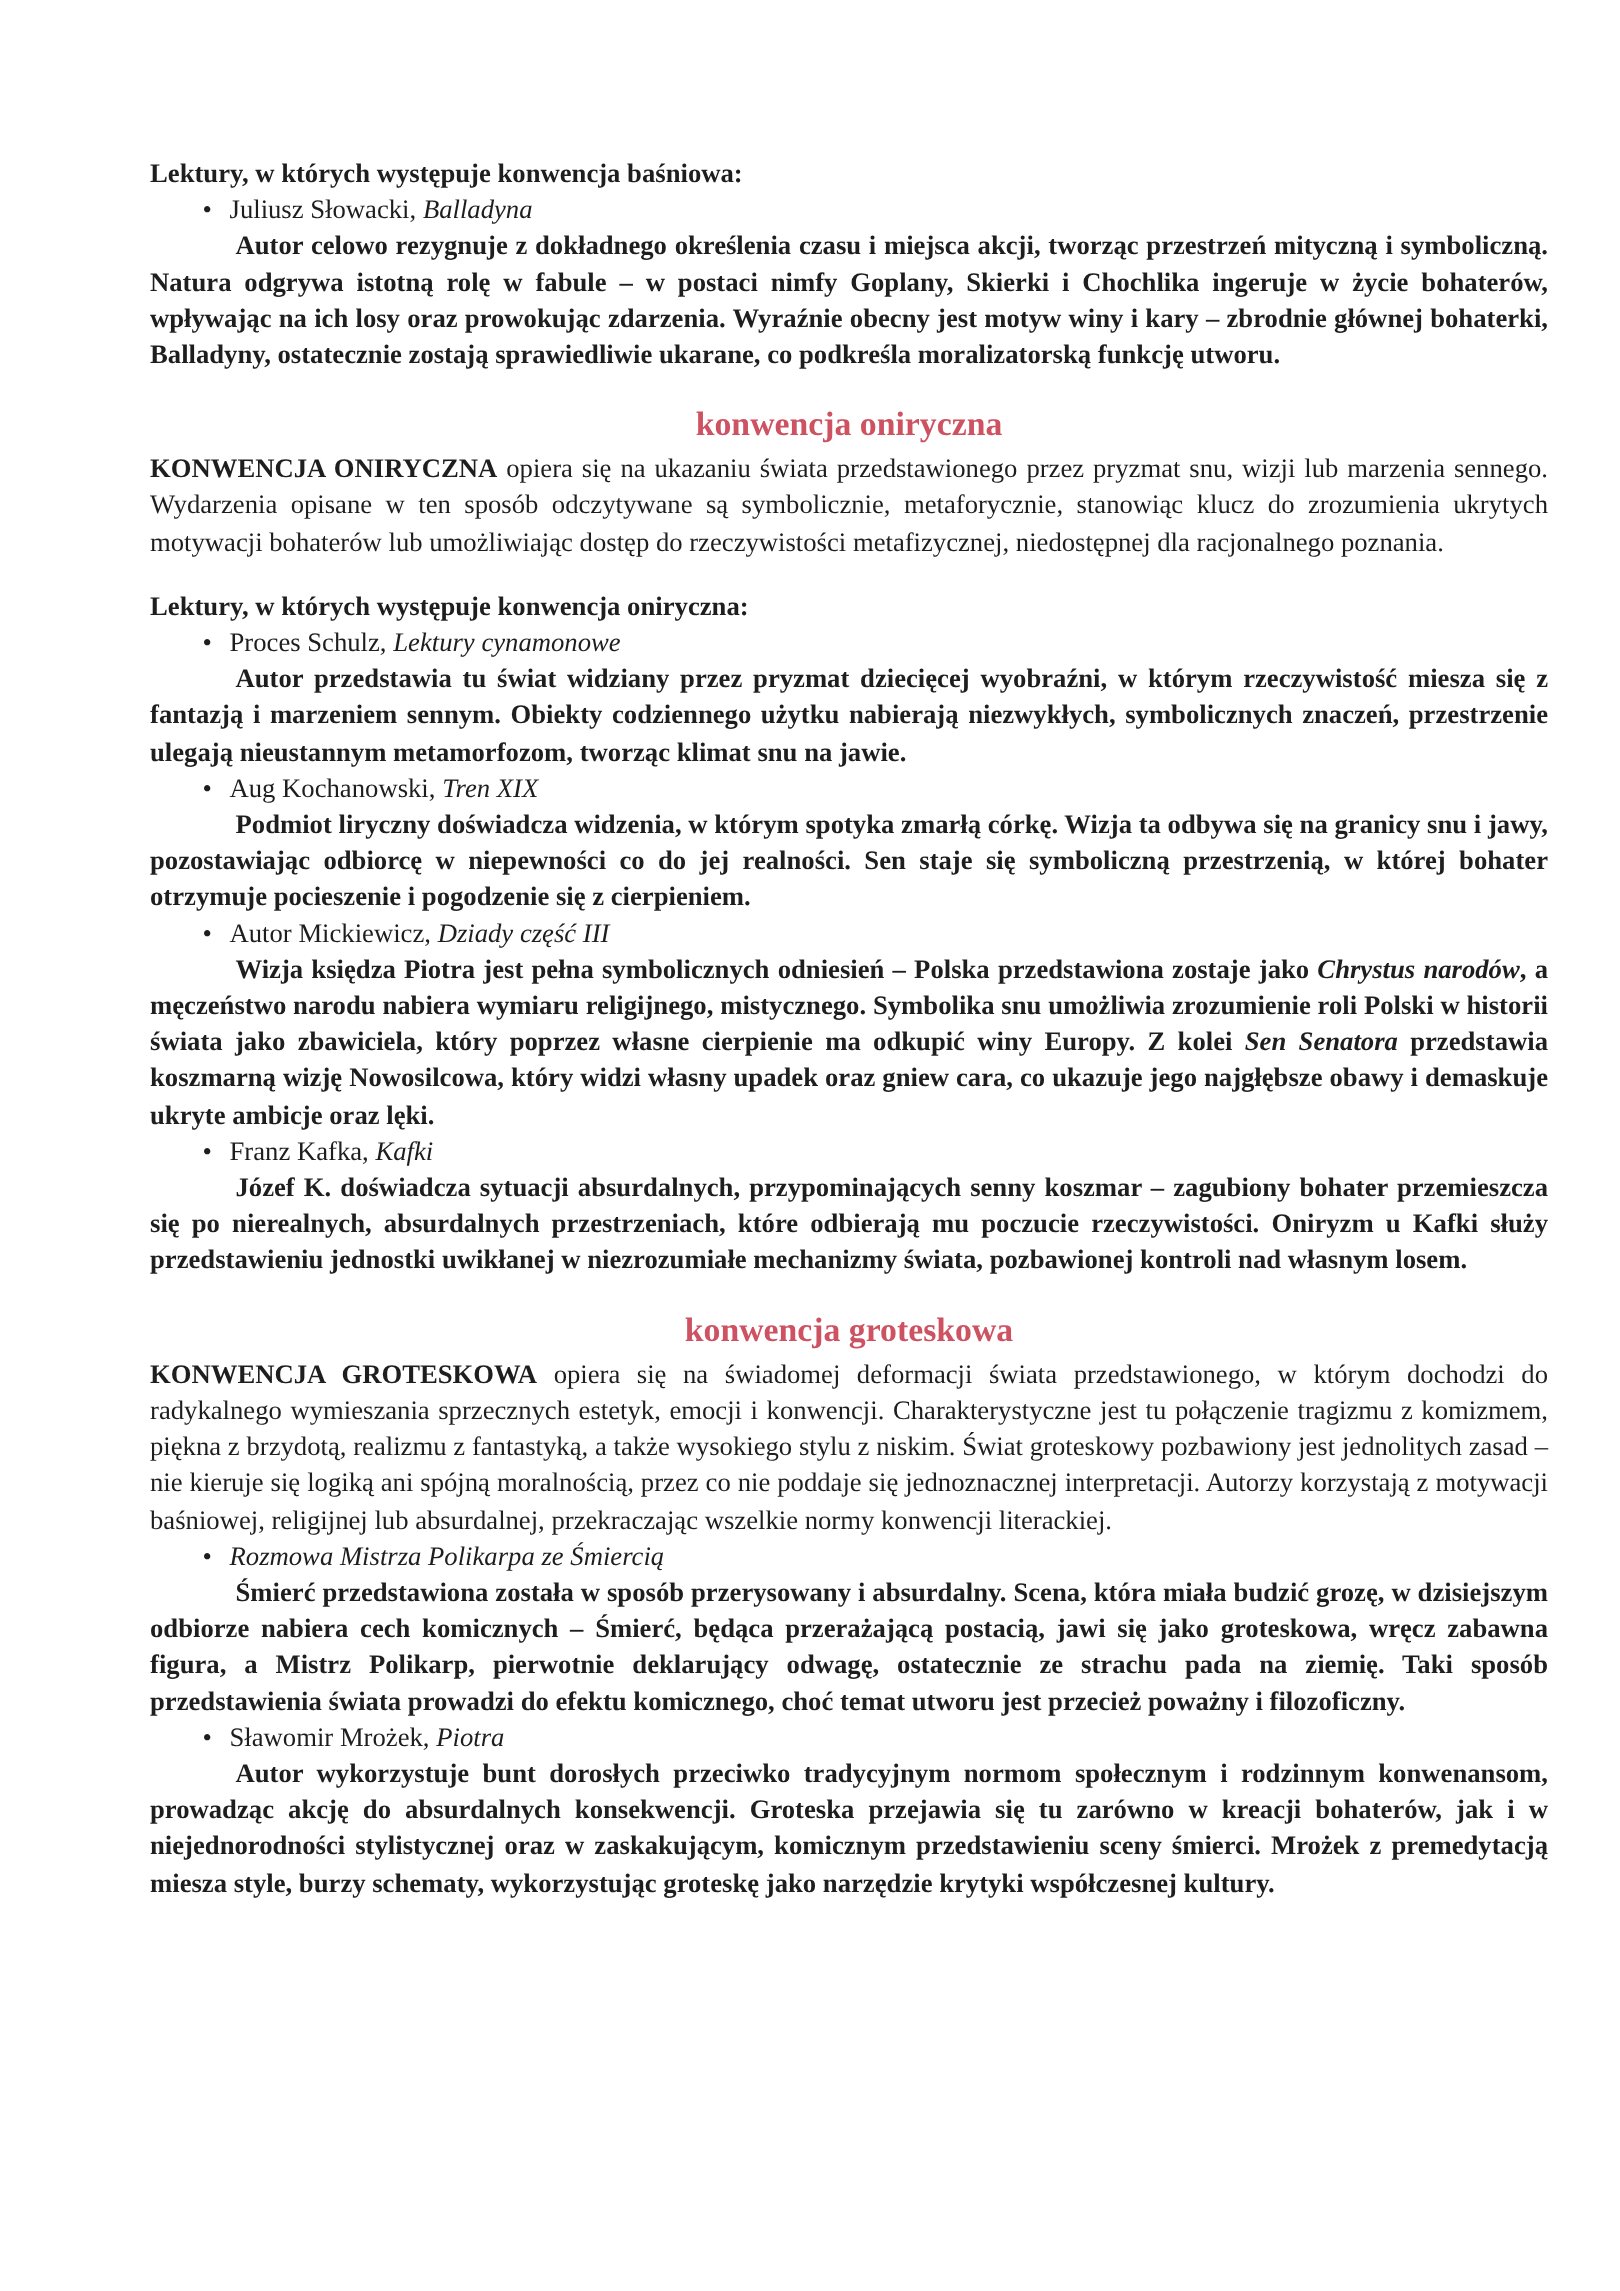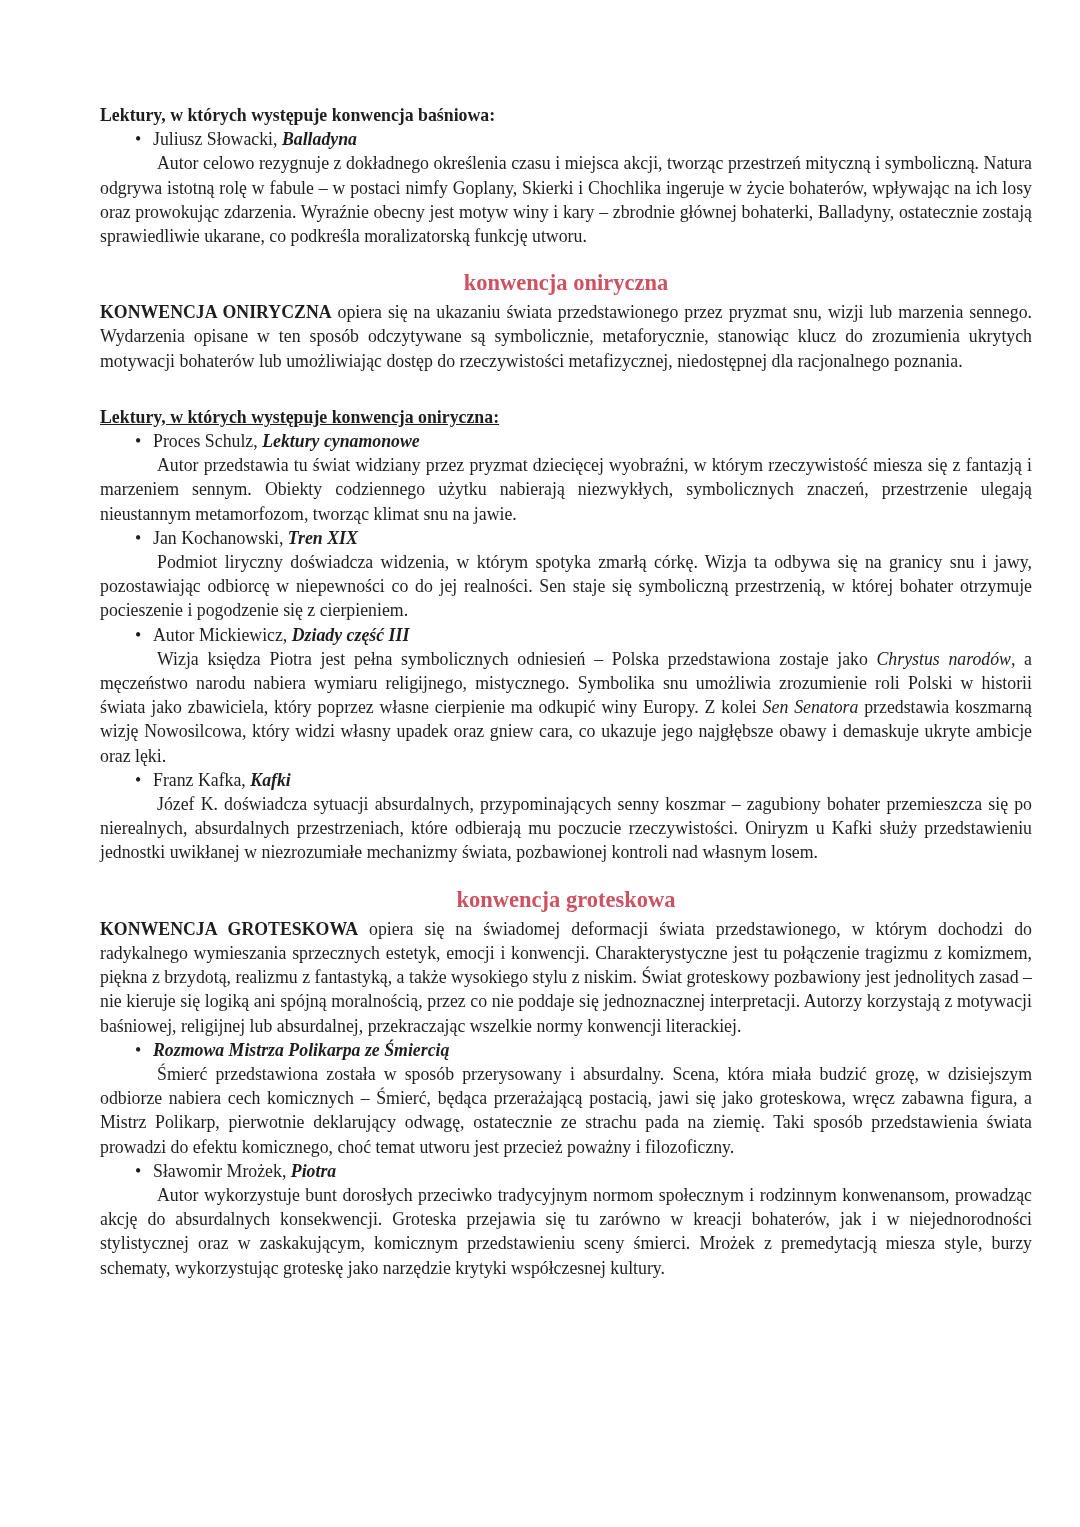--- a/index.html
+++ b/index.html
@@ -11,35 +11,35 @@
     padding: 103px 48px 0 100px;
     background: #ffffff;
     color: #1e1e1e;
     font-family: "Liberation Serif", "DejaVu Serif", serif;
     font-size: 17.8px;
     line-height: 24.2px;
     text-align: justify;
     overflow: hidden;
   }
   p { margin: 0; }
-  .para { text-indent: 57px; }
+  .para { text-indent: 57px; font-weight: bold; }
   .lektury-heading { font-weight: bold; }
-  .gap-above { margin-top: 32px; text-decoration: underline; }
+  .gap-above { margin-top: 19px; }
   .section-heading {
     text-align: center;
     color: var(--accent, #cd5262);
     font-weight: bold;
     font-size: 22.5px;
     line-height: 28px;
     margin: 21px 0 3px 0;
   }
   .bullet-line { position: relative; padding-left: 53px; }
   .bullet-dot { position: absolute; left: 35px; top: 0; font-weight: normal; }
   .author { font-weight: normal; }
-  .book-title { font-weight: bold; font-style: italic; margin-top: 15px; }
+  .book-title { font-weight: normal; font-style: italic; margin-top: 15px; }
   .term { font-weight: bold; }
   .em-inline { font-style: italic; }
 </style>
 </head>
 <body>
 
 <div class="page">
 
   <section>
     <p class="lektury-heading">Lektury, w których występuje konwencja baśniowa:</p>
@@ -53,21 +53,21 @@
     <p class="def-para"><b class="term">KONWENCJA ONIRYCZNA</b><span> opiera się na ukazaniu świata przedstawionego przez pryzmat snu, wizji lub marzenia sennego. Wydarzenia opisane w ten sposób odczytywane są symbolicznie, metaforycznie, stanowiąc klucz do zrozumienia ukrytych motywacji bohaterów lub umożliwiając dostęp do rzeczywistości metafizycznej, niedostępnej dla racjonalnego poznania.</span></p>
   </section>
 
   <section>
     <p class="lektury-heading gap-above">Lektury, w których występuje konwencja oniryczna:</p>
 
     <p class="bullet-line"><span class="bullet-dot">•</span><span class="author">Proces Schulz,</span>
       <span class="book-title">Lektury cynamonowe</span></p>
     <p class="para">Autor przedstawia tu świat widziany przez pryzmat dziecięcej wyobraźni, w którym rzeczywistość miesza się z fantazją i marzeniem sennym. Obiekty codziennego użytku nabierają niezwykłych, symbolicznych znaczeń, przestrzenie ulegają nieustannym metamorfozom, tworząc klimat snu na jawie.</p>
 
-    <p class="bullet-line"><span class="bullet-dot">•</span><span class="author">Jan Kochanowski,</span>
+    <p class="bullet-line"><span class="bullet-dot">•</span><span class="author">Aug Kochanowski,</span>
       <span class="book-title">Tren XIX</span></p>
     <p class="para">Podmiot liryczny doświadcza widzenia, w którym spotyka zmarłą córkę. Wizja ta odbywa się na granicy snu i jawy, pozostawiając odbiorcę w niepewności co do jej realności. Sen staje się symboliczną przestrzenią, w której bohater otrzymuje pocieszenie i pogodzenie się z cierpieniem.</p>
 
     <p class="bullet-line"><span class="bullet-dot">•</span><span class="author">Autor Mickiewicz,</span>
       <span class="book-title">Dziady część III</span></p>
     <p class="para"><span>Wizja księdza Piotra jest pełna symbolicznych odniesień – Polska przedstawiona zostaje jako </span><span class="em-inline">Chrystus narodów</span><span>, a męczeństwo narodu nabiera wymiaru religijnego, mistycznego. Symbolika snu umożliwia zrozumienie roli Polski w historii świata jako zbawiciela, który poprzez własne cierpienie ma odkupić winy Europy. Z kolei </span><span class="em-inline">Sen Senatora</span><span> przedstawia koszmarną wizję Nowosilcowa, który widzi własny upadek oraz gniew cara, co ukazuje jego najgłębsze obawy i demaskuje ukryte ambicje oraz lęki.</span></p>
 
     <p class="bullet-line"><span class="bullet-dot">•</span><span class="author">Franz Kafka,</span>
       <span class="book-title">Kafki</span></p>
     <p class="para">Józef K. doświadcza sytuacji absurdalnych, przypominających senny koszmar – zagubiony bohater przemieszcza się po nierealnych, absurdalnych przestrzeniach, które odbierają mu poczucie rzeczywistości. Oniryzm u Kafki służy przedstawieniu jednostki uwikłanej w niezrozumiałe mechanizmy świata, pozbawionej kontroli nad własnym losem.</p>

